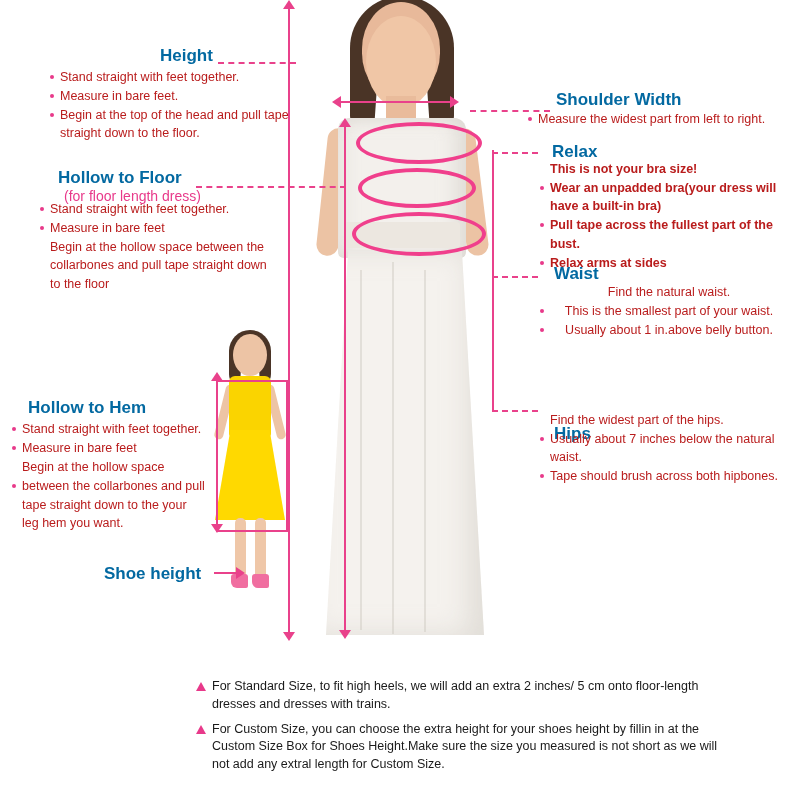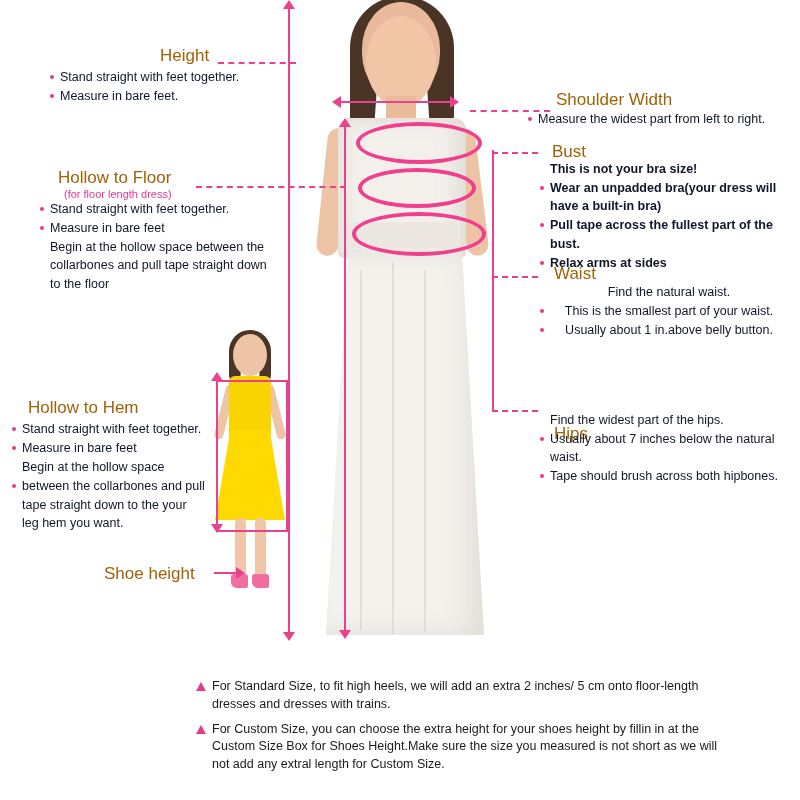--- a/index.html
+++ b/index.html
@@ -221,34 +221,34 @@
 
   .dashline {
     position: absolute;
     border-top: 2px dashed #e9418b;
     height: 0;
   }
 
   
   .label {
     position: absolute;
-    color: #a16207;
-    font-weight: normal;
+    color: #0369a1;
+    font-weight: bold;
     font-size: 17px;
     white-space: nowrap;
   }
   .sublabel {
     position: absolute;
     color: #e8398a;
-    font-size: 11px;
+    font-size: 14px;
     white-space: nowrap;
   }
   .bullets {
     position: absolute;
-    color: #0f172a;
+    color: #b91c1c;
     font-size: 12.5px;
     line-height: 1.45;
   }
   .bullets .b {
     position: relative;
     padding-left: 12px;
     margin-bottom: 1px;
   }
   .bullets .b::before {
     content: "";
@@ -356,20 +356,21 @@
   <div class="mline h" style="left:216px; top:530px; width:72px;"></div>
   <div class="mline v" style="left:286px; top:380px; height:152px;"></div>
 
   <div class="mline h" style="left:214px; top:572px; width:26px;"></div>
   <div class="arrow right" style="left:236px; top:567px;"></div>
 
   <div class="label" style="left:160px; top:46px;">Height</div>
   <div class="bullets" style="left:48px; top:68px; width:250px;">
     <div class="b">Stand straight with feet together.</div>
     <div class="b">Measure in bare feet.</div>
+    <div class="b">Begin at the top of the head and pull tape straight down to the floor.</div>
   </div>
 
   <div class="label" style="left:58px; top:168px;">Hollow to Floor</div>
   <div class="sublabel" style="left:64px; top:188px;">(for floor length dress)</div>
   <div class="bullets" style="left:38px; top:200px; width:238px;">
     <div class="b">Stand straight with feet together.</div>
     <div class="b">Measure in bare feet</div>
     <div class="b nodot">Begin at the hollow space between the collarbones and pull tape straight down to the floor</div>
   </div>
 
@@ -381,21 +382,21 @@
     <div class="b">between the collarbones and pull tape straight down to the your leg hem  you want.</div>
   </div>
 
   <div class="label" style="left:104px; top:564px;">Shoe height</div>
 
   <div class="label" style="left:556px; top:90px;">Shoulder Width</div>
   <div class="bullets" style="left:526px; top:110px; width:256px;">
     <div class="b">Measure the widest part from left to right.</div>
   </div>
 
-  <div class="label" style="left:552px; top:142px;">Bust</div>
+  <div class="label" style="left:552px; top:142px;">Relax</div>
   <div class="bullets" style="left:538px; top:160px; width:252px;font-weight:bold;">
     <div class="b nodot">This is not your bra size!</div>
     <div class="b">Wear an unpadded bra(your dress will have a built-in bra)</div>
     <div class="b">Pull tape across the fullest part of the bust.</div>
     <div class="b">Relax arms at sides</div>
   </div>
 
   <div class="label" style="left:554px; top:264px;text-align:right;">Waist</div>
   <div class="bullets" style="left:538px; top:283px; width:250px;text-align:center;">
     <div class="b nodot">Find the natural waist.</div>

